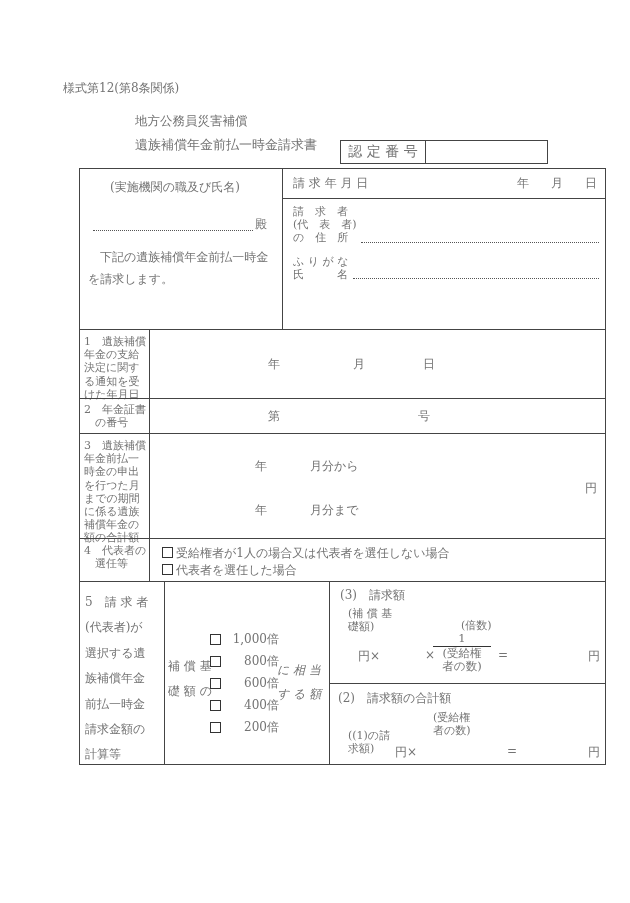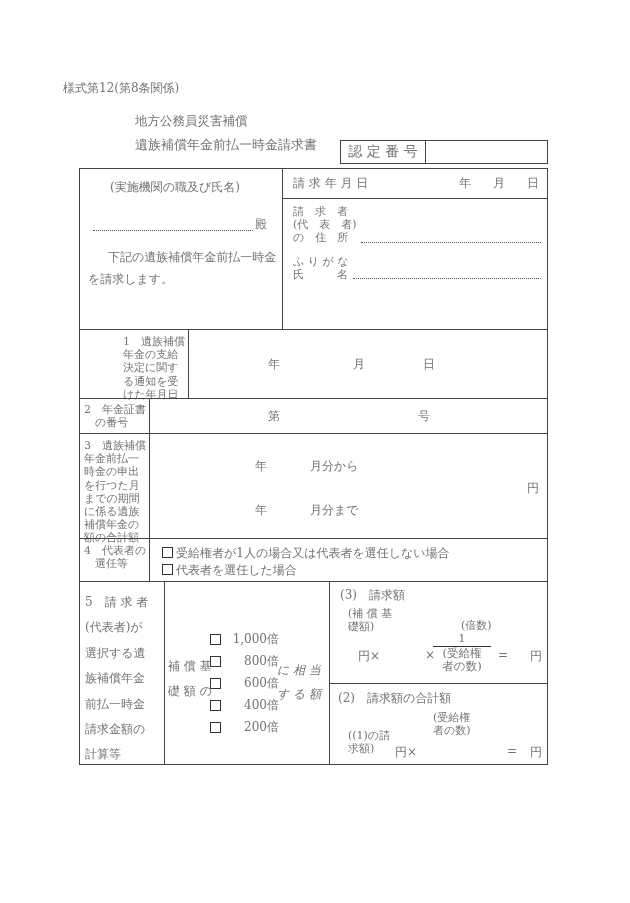--- a/index.html
+++ b/index.html
@@ -9,21 +9,21 @@
   .lines{white-space:pre-line;}
   
   .form-number{left:63px;top:80px;font-size:12px;}
   .title1{left:135px;top:113px;font-size:12.5px;}
   .title2{left:135px;top:136px;font-size:13px;}
   
   .cert-box{left:340px;top:140px;width:208px;height:24px;border:1px solid #444;display:flex;box-sizing:border-box;}
   .cert-label{width:84px;border-right:1px solid #444;display:flex;align-items:center;justify-content:center;font-size:14px;}
   .cert-value{flex:1;}
   
-  .table{left:79px;top:168px;width:469px;height:597px;border:1px solid #444;box-sizing:border-box;}
+  .table{left:79px;top:168px;width:527px;height:597px;border:1px solid #444;box-sizing:border-box;}
   .cell{position:absolute;box-sizing:border-box;}
   .br{border-right:1px solid #444;}
   .bt{border-top:1px solid #444;}
   .bb{border-bottom:1px solid #444;}
   .small{font-size:11px;line-height:13.2px;}
   .dotline{flex:1;border-bottom:1px dotted #555;height:2px;}
   .fillrow{display:flex;align-items:flex-end;}
   .checkbox{display:inline-block;width:9px;height:9px;border:1px solid #333;vertical-align:-1px;}
   .mult-row{display:flex;align-items:center;height:22px;}
   .mult-val{display:inline-block;width:52px;text-align:right;}
@@ -45,21 +45,21 @@
   </div>
 
   <div class="abs table">
 
     <div class="cell br" style="left:0;top:0;width:203px;height:160px;">
       <div class="abs" style="left:30px;top:10px;">(実施機関の職及び氏名)</div>
       <div class="abs fillrow" style="left:13px;right:15px;top:46px;height:18px;">
         <span class="dotline" style="margin-bottom:2px;"></span>
         <span style="margin-left:2px;">殿</span>
       </div>
-      <div class="abs" style="left:28px;top:80px;">下記の遺族補償年金前払一時金</div>
+      <div class="abs" style="left:20px;top:80px;">下記の遺族補償年金前払一時金</div>
       <div class="abs" style="left:8px;top:102px;">を請求します。</div>
     </div>
 
     <div class="cell" style="left:203px;top:0;right:0;height:160px;">
       <div class="bb" style="height:30px;display:flex;align-items:center;padding:0 8px 0 10px;box-sizing:border-box;">
         <span>請 求 年 月 日</span>
         <span style="margin-left:auto;">年</span>
         <span style="margin-left:22px;">月</span>
         <span style="margin-left:22px;">日</span>
       </div>
@@ -70,21 +70,21 @@
       </div>
       <div class="abs fillrow" style="left:10px;right:6px;top:36px;">
         <span class="lines small">請　求　者
 (代　表　者)
 の　住　所</span>
         <span class="dotline" style="margin:0 0 2px 4px;"></span>
       </div>
     </div>
 
     <div class="cell bt" style="left:0;top:160px;right:0;height:69px;">
-      <div class="cell br lines small" style="left:0;top:0;width:70px;height:100%;padding:5px 2px 0 4px;margin-left:39px;">1　遺族補償
+      <div class="cell br lines small" style="left:0;top:0;width:70px;height:100%;padding:5px 2px 0 4px;">1　遺族補償
 年金の支給
 決定に関す
 る通知を受
 けた年月日</div>
       <div class="cell" style="left:70px;top:0;right:0;height:100%;display:flex;align-items:center;padding-left:118px;box-sizing:border-box;">
         <span>年</span>
         <span style="margin-left:73px;">月</span>
         <span style="margin-left:58px;">日</span>
       </div>
     </div>

